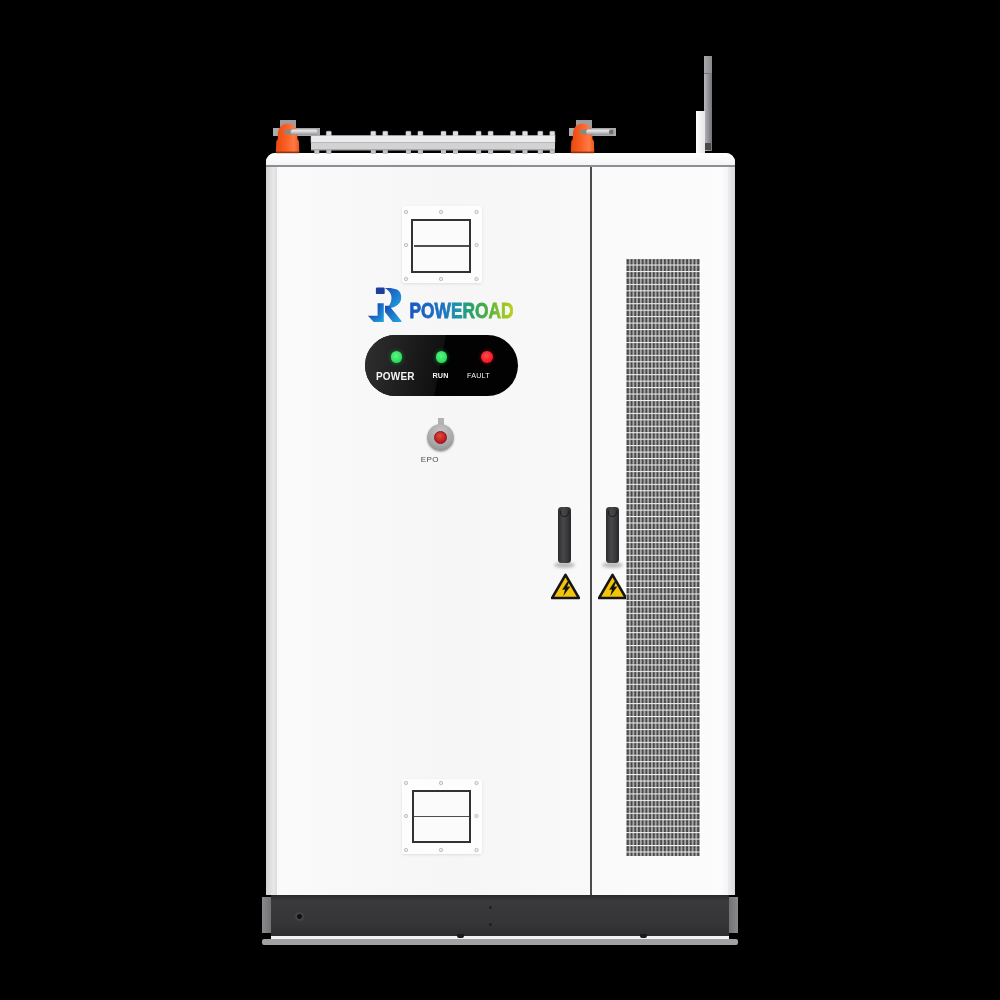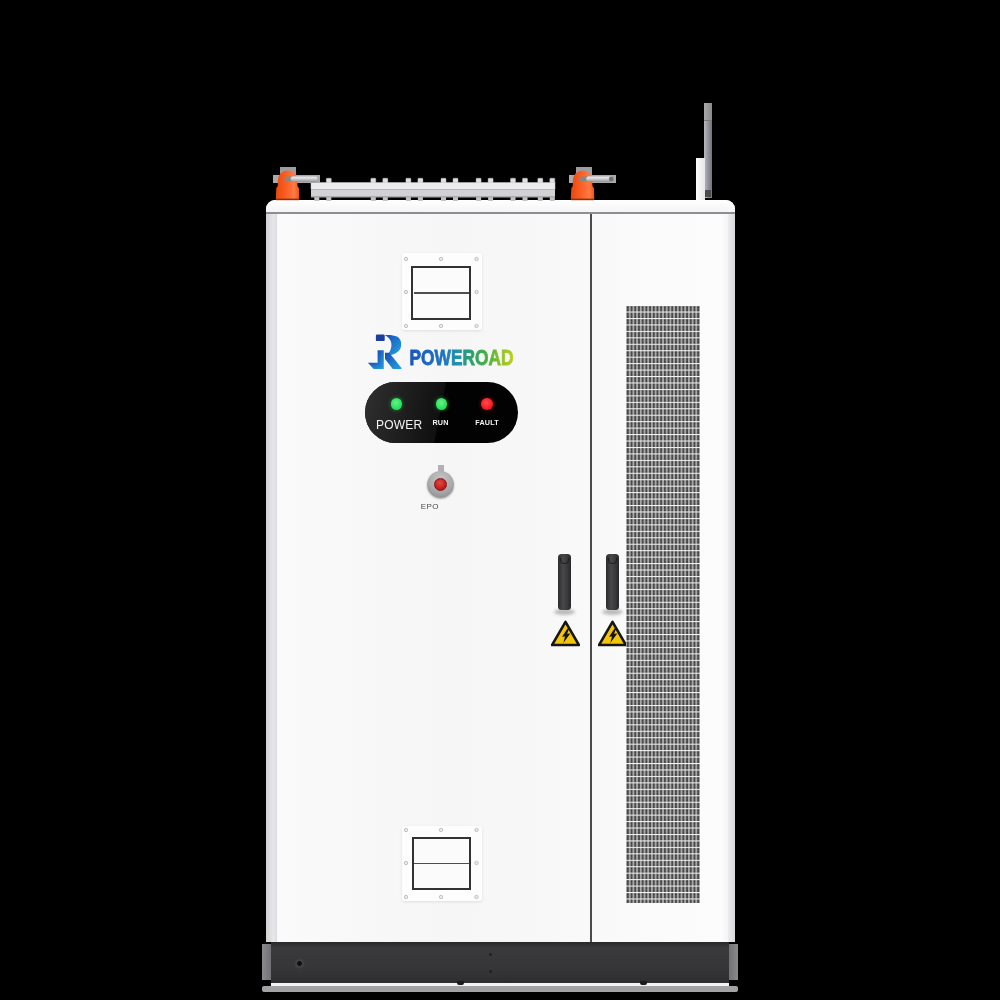--- a/index.html
+++ b/index.html
@@ -1,18 +1,18 @@
 <!DOCTYPE html>
 <html><head>
 <meta charset="utf-8">
 <style>
   html,body{margin:0;padding:0;background:#000;width:1000px;height:1000px;overflow:hidden;}
   *{box-sizing:border-box;font-family:"Liberation Sans",sans-serif;}
   .abs{position:absolute;}
-  #stage{position:relative;width:1000px;height:732px;background:#000;margin-top:47px;}
+  #stage{position:relative;width:1000px;height:732px;background:#000;}
 </style>
 </head>
 <body>
 <div id="stage">
 
 <div class="abs" style="left:262px;top:939px;width:476px;height:5.5px;background:#a2a2a4;border-radius:2px;"></div>
 
 <div class="abs" style="left:266px;top:153px;width:469px;height:742px;background:linear-gradient(to right,#e6e6e8 0px,#f0f0f1 6px,#fafafb 12px,#f6f6f7 40%,#f8f8f9 60%,#fcfcfd 97%,#ededef 100%);border-radius:9px 9px 0 0;"></div>
 
 <div class="abs" style="left:266px;top:153px;width:469px;height:12px;background:linear-gradient(to bottom,#ffffff,#f4f4f6);border-radius:9px 9px 0 0;"></div>
@@ -165,25 +165,25 @@
 <div class="abs" style="left:364.5px;top:335px;width:153.5px;height:60.5px;border-radius:31px;background:#020202;overflow:hidden;">
   <div class="abs" style="left:-14px;top:-4px;width:89px;height:70px;transform:skewX(-11deg);background:linear-gradient(to right,#333333,#1a1a1a 70%,#101010);"></div>
 </div>
 
 <div class="abs" style="left:390.5px;top:351px;width:11.5px;height:11.5px;border-radius:50%;background:radial-gradient(circle at 45% 40%,#63f287,#22dd55 70%,#15c443);box-shadow:0 0 4px rgba(30,220,80,0.55);"></div>
 
 <div class="abs" style="left:435.5px;top:351px;width:11.5px;height:11.5px;border-radius:50%;background:radial-gradient(circle at 45% 40%,#63f287,#22dd55 70%,#15c443);box-shadow:0 0 4px rgba(30,220,80,0.55);"></div>
 
 <div class="abs" style="left:481px;top:351px;width:11.5px;height:11.5px;border-radius:50%;background:radial-gradient(circle at 45% 40%,#ff4b4b,#f31420 70%,#d60d17);box-shadow:0 0 4px rgba(240,30,40,0.5);"></div>
 
-<div class="abs" style="left:376px;top:370.8px;width:40px;text-align:center;font-size:12px;font-weight:normal;color:#f4f4f4;letter-spacing:0.2px;">POWER</div>
+<div class="abs" style="left:376px;top:370.8px;width:40px;font-size:10px;font-weight:bold;color:#f4f4f4;letter-spacing:0.2px;">POWER</div>
 
 <div class="abs" style="left:420.5px;top:370.8px;width:40px;text-align:center;font-size:7.2px;font-weight:bold;color:#f4f4f4;letter-spacing:0.2px;">RUN</div>
 
-<div class="abs" style="left:467px;top:370.8px;width:40px;text-align:center;font-size:7.2px;font-weight:bold;color:#f4f4f4;letter-spacing:0.2px;">FAULT</div>
+<div class="abs" style="left:467px;top:370.8px;width:40px;text-align:left;font-size:7.2px;font-weight:normal;color:#f4f4f4;letter-spacing:0.2px;">FAULT</div>
 
 <div class="abs" style="left:437.7px;top:418px;width:6px;height:7px;background:#b2b2b4;"></div>
 
 <div class="abs" style="left:426.8px;top:424px;width:27.4px;height:27.4px;border-radius:50%;background:radial-gradient(circle at 50% 30%,#c6c6c8,#a8a8aa 55%,#848486 100%);box-shadow:0 1px 2px rgba(0,0,0,0.3);"></div>
 
 <div class="abs" style="left:433.7px;top:430.7px;width:13.6px;height:13.6px;border-radius:50%;border:1px solid #8c1013;background:radial-gradient(circle at 45% 35%,#e04a42,#c3201f 60%,#9b1214);"></div>
 
 <div class="abs" style="left:420.7px;top:455px;width:40px;font-size:8px;color:#4a4a4a;letter-spacing:0.5px;">EPO</div>
 
 <div class="abs" style="left:554px;top:562px;width:21px;height:6px;border-radius:50%;background:rgba(0,0,0,0.25);filter:blur(1.8px);"></div>

